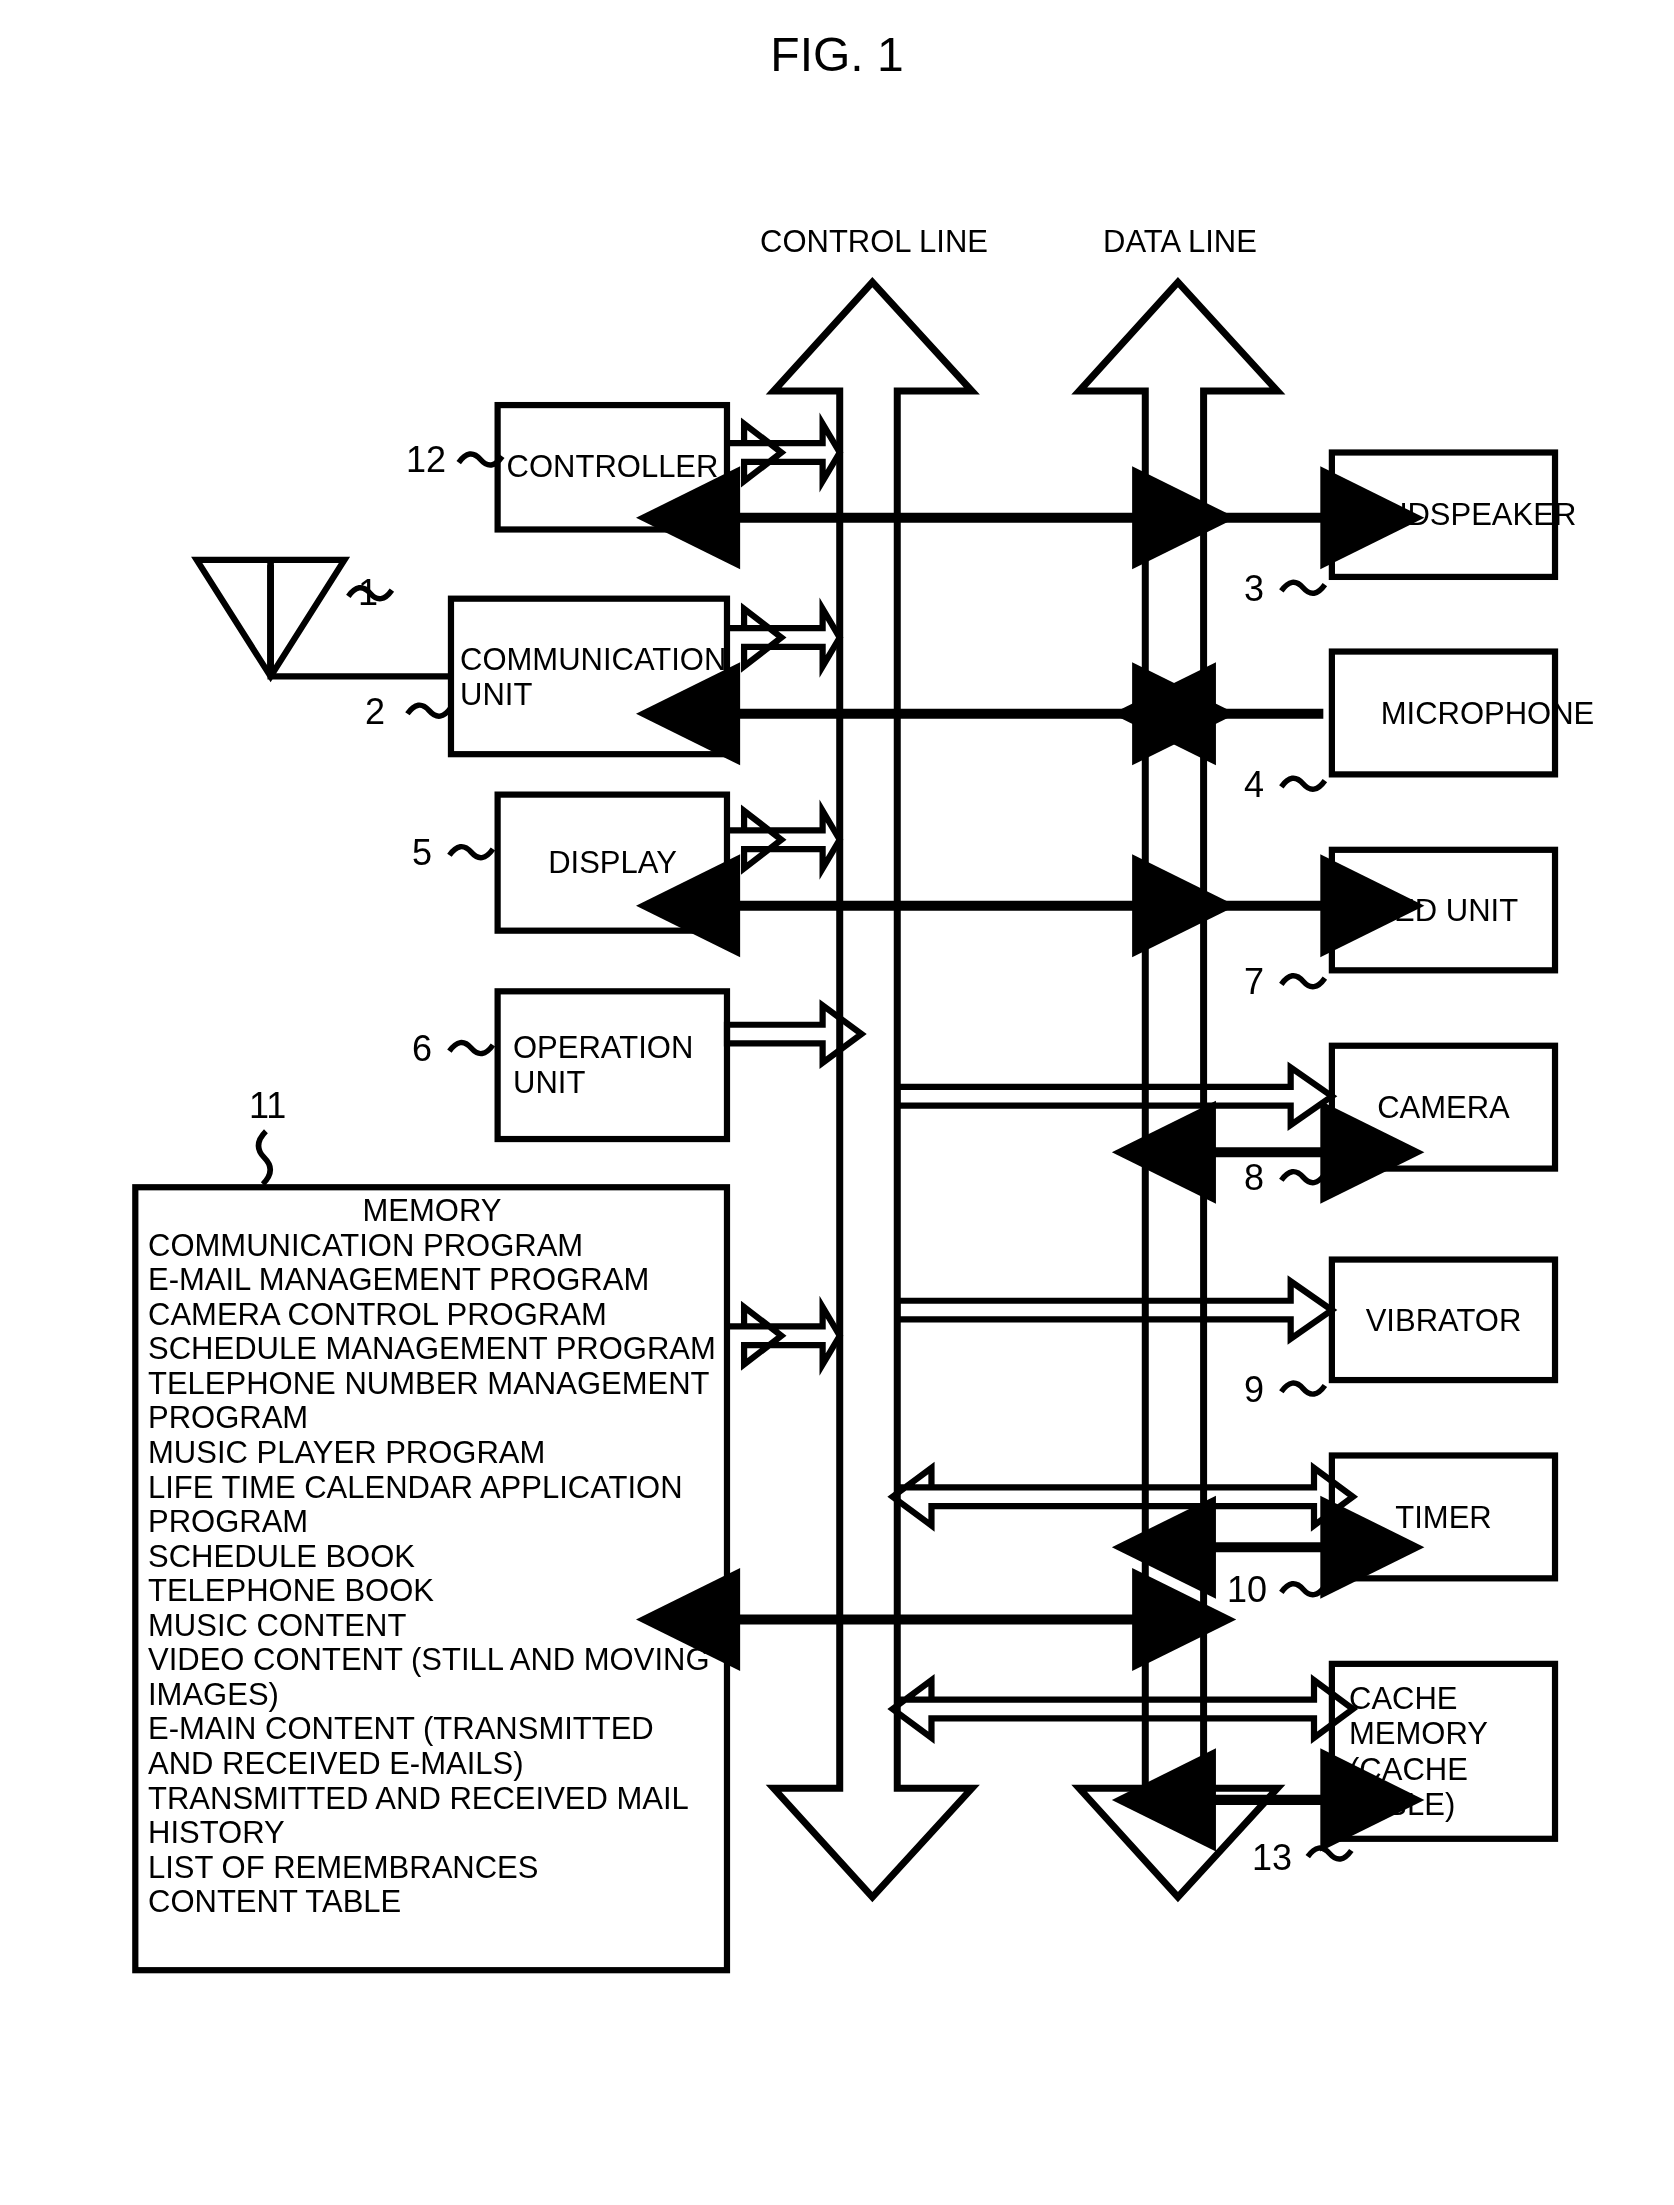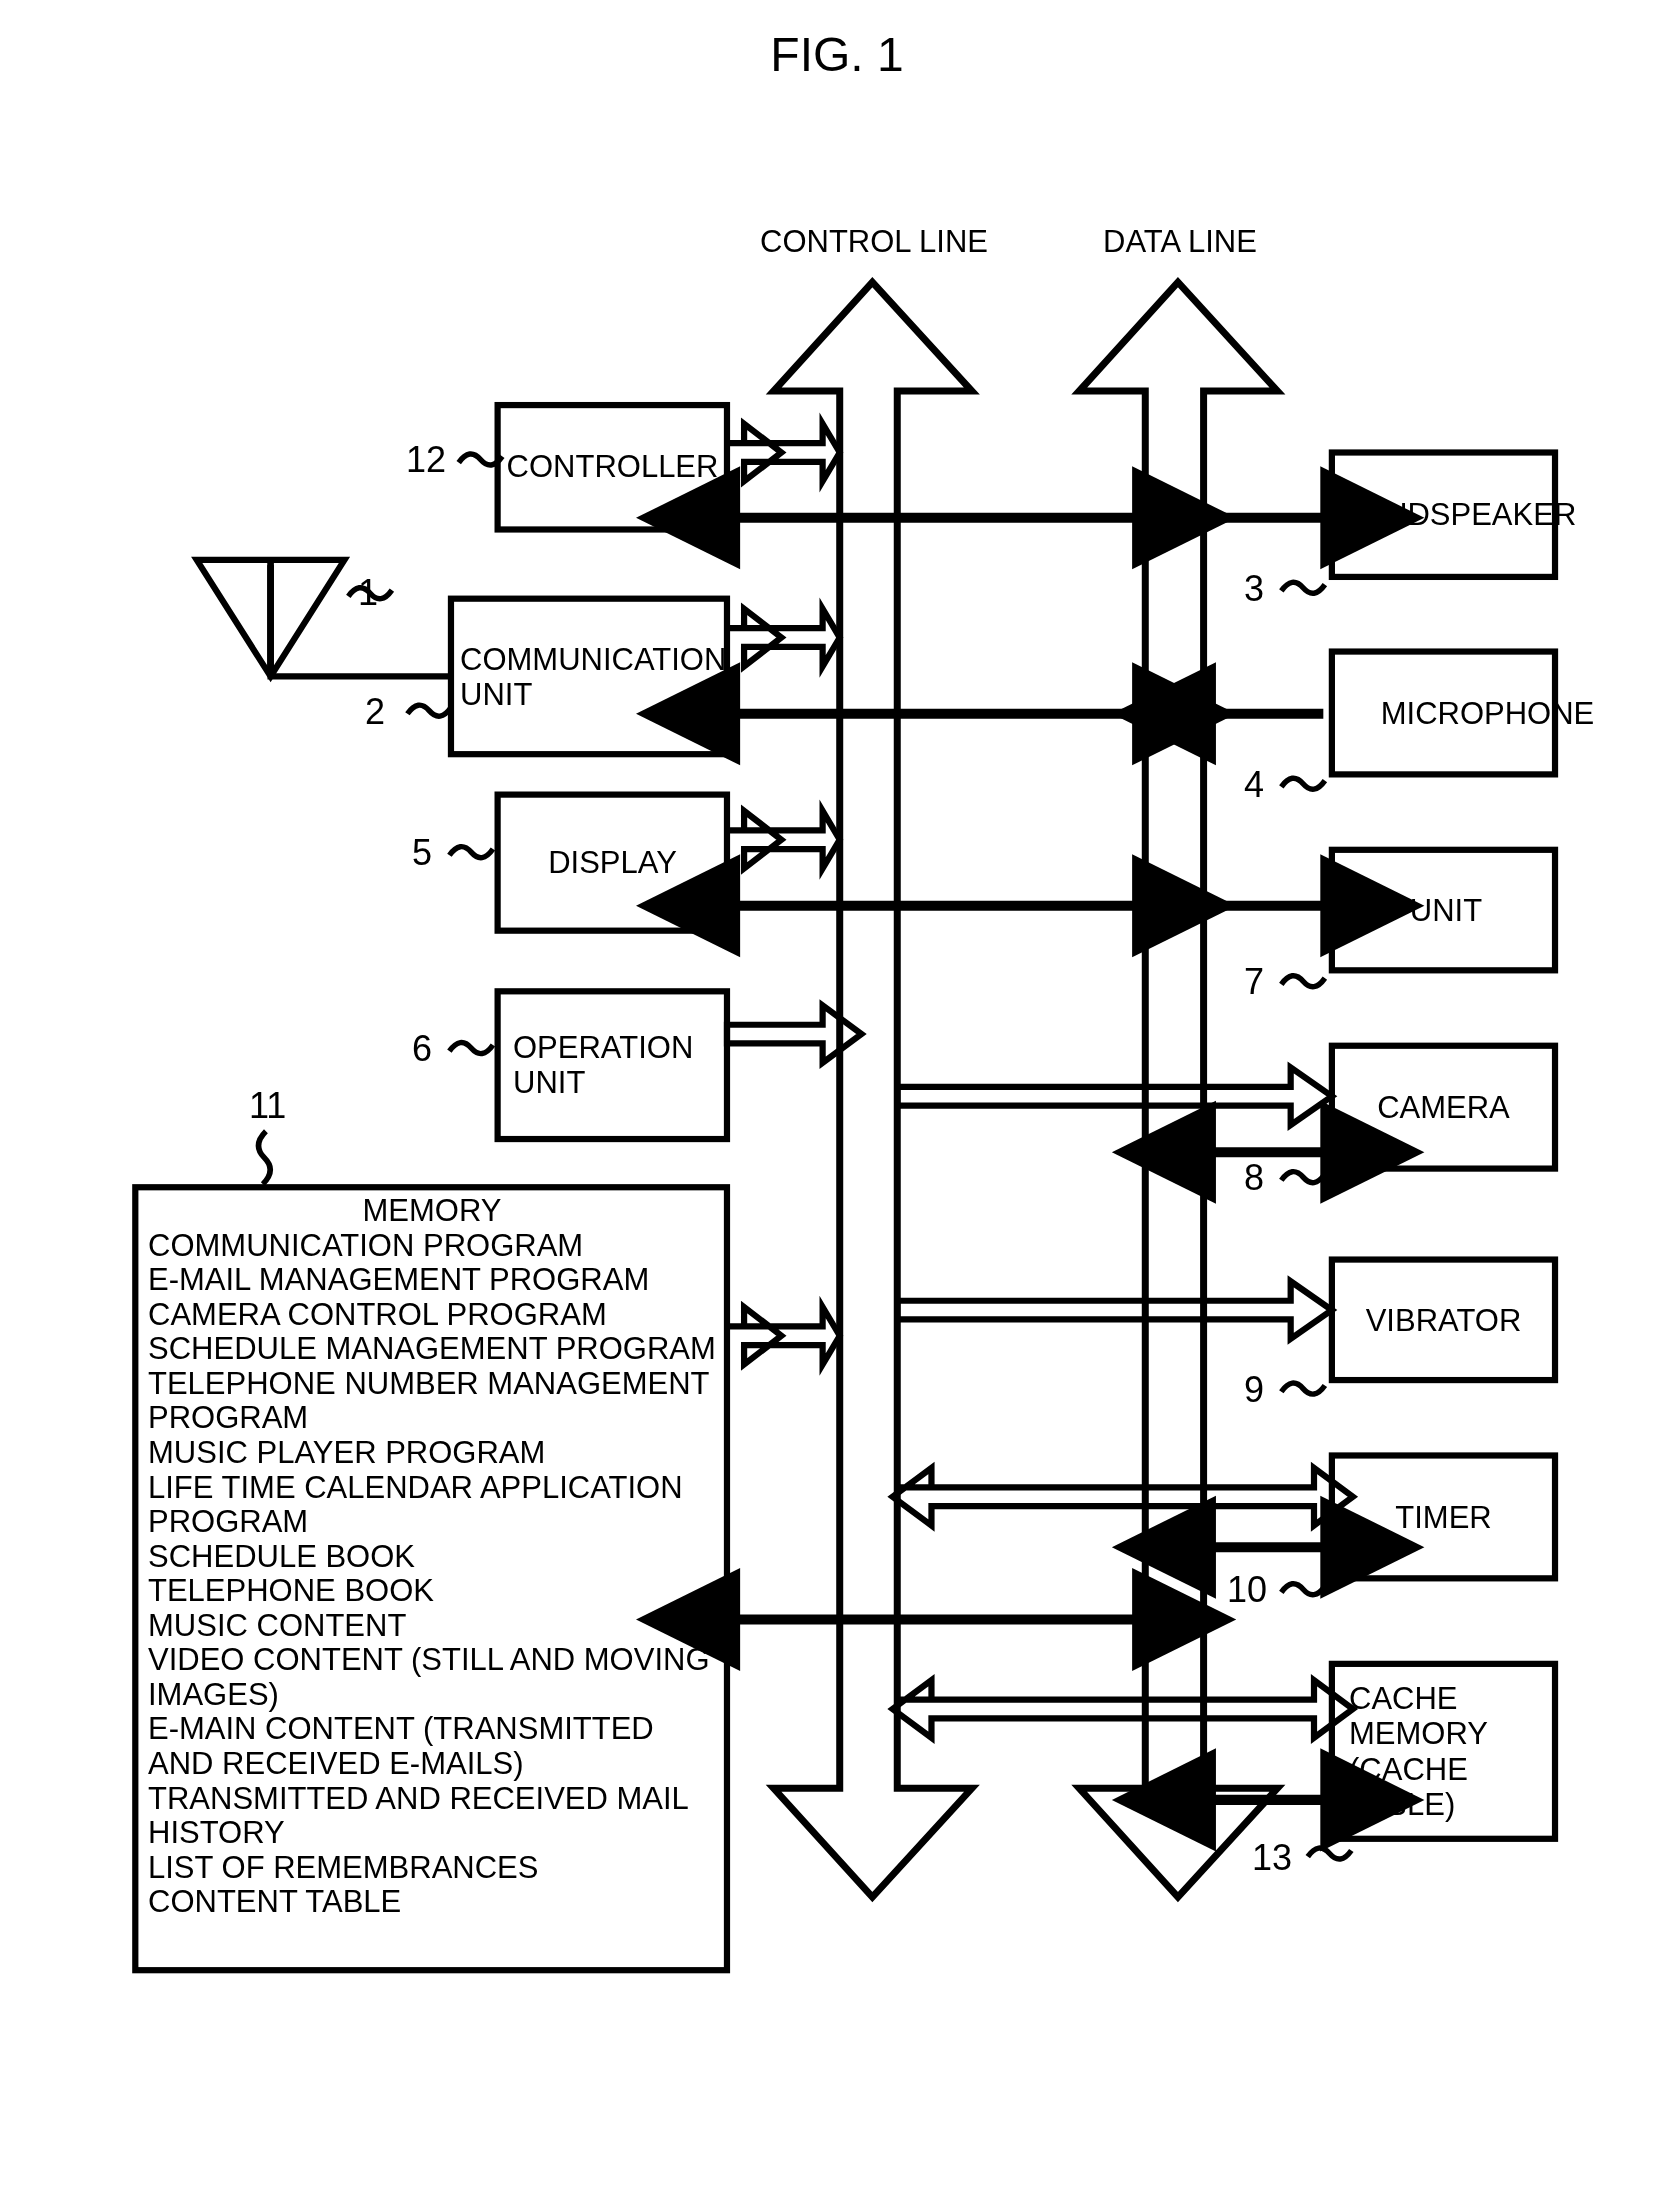--- a/index.html
+++ b/index.html
@@ -132,21 +132,21 @@
 
 <div class="blocktext bt-center" style="left:498px;top:405px;width:229px;height:124px;">CONTROLLER</div>
 <div class="blocktext bt-left" style="left:460px;top:599px;width:268px;height:156px;white-space:pre;">COMMUNICATION
 UNIT</div>
 <div class="blocktext bt-center" style="left:498px;top:795px;width:229px;height:136px;">DISPLAY</div>
 <div class="blocktext bt-left" style="left:513px;top:991px;width:214px;height:148px;white-space:pre;">OPERATION
 UNIT</div>
 
 <div class="blocktext bt-center" style="left:1326px;top:453px;width:236px;height:124px;margin-left:16px;">LOUDSPEAKER</div>
 <div class="blocktext bt-center" style="left:1332px;top:652px;width:223px;height:123px;margin-left:44px;">MICROPHONE</div>
-<div class="blocktext bt-center" style="left:1300px;top:850px;width:223px;height:121px;text-align:right;">LED UNIT</div>
+<div class="blocktext bt-center" style="left:1336px;top:850px;width:223px;height:121px;text-align:right;">LED UNIT</div>
 <div class="blocktext bt-center" style="left:1332px;top:1046px;width:223px;height:123px;">CAMERA</div>
 <div class="blocktext bt-center" style="left:1332px;top:1260px;width:223px;height:121px;">VIBRATOR</div>
 <div class="blocktext bt-center" style="left:1332px;top:1456px;width:223px;height:123px;">TIMER</div>
 <div class="blocktext bt-left" style="left:1349px;top:1664px;width:206px;height:175px;white-space:pre;">CACHE
 MEMORY
 (CACHE
 TABLE)</div>
 
 <div id="memwrap">
   <div id="memtitle">MEMORY</div>

